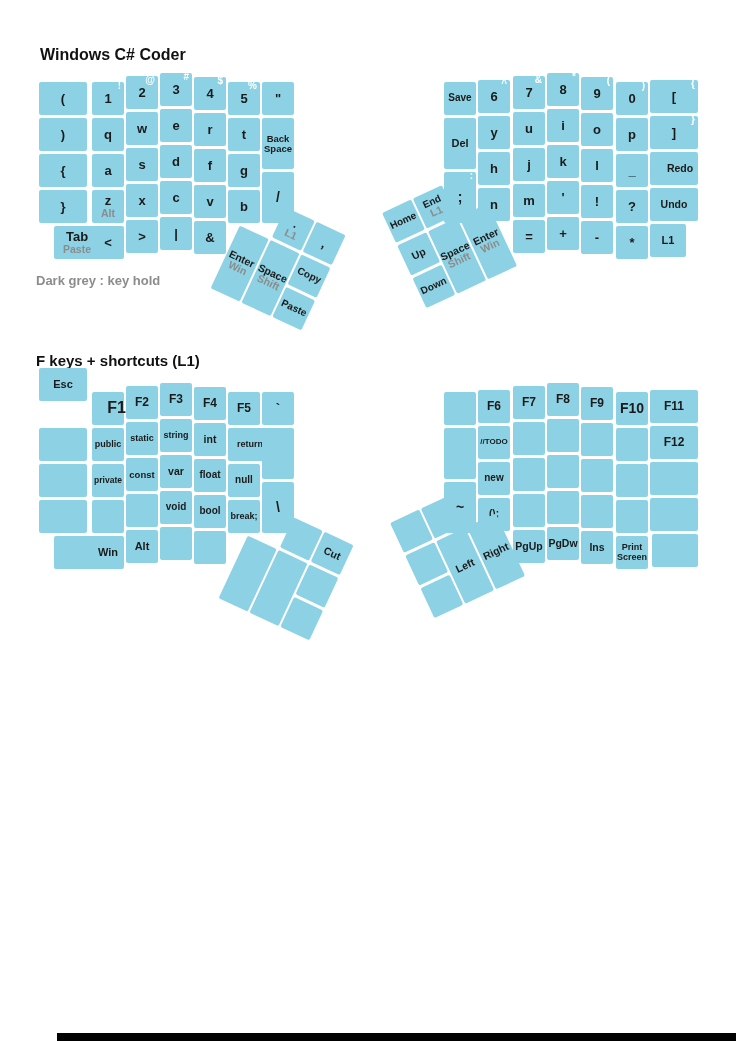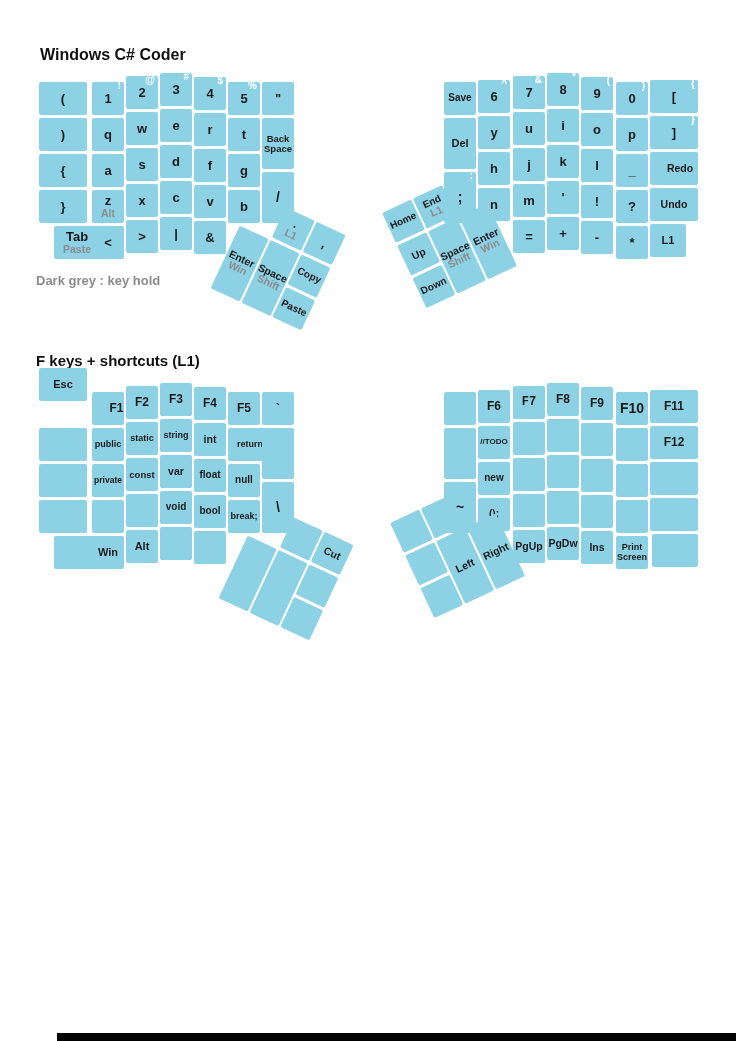--- a/index.html
+++ b/index.html
@@ -287,21 +287,21 @@
       </div>
       <div>
         <div class="key" style="left: 39px; top: 368px; width: 48px; height: 33px;">
           <span class="tap" style="font-size: 11px;">Esc</span>
         </div>
         <div class="key" style="left: 39px; top: 428px; width: 48px; height: 33px;"></div>
         <div class="key" style="left: 39px; top: 464px; width: 48px; height: 33px;"></div>
         <div class="key" style="left: 39px; top: 500px; width: 48px; height: 33px;"></div>
         <div class="key" style="left: 54px; top: 536px; width: 46px; height: 33px;"></div>
         <div class="key" style="left: 92px; top: 392px; width: 32px; height: 33px;">
-          <span class="tap" style="font-size: 12px; margin-left: 17px;">F1</span>
+          <span class="tap" style="font-size: 16px; margin-left: 17px;">F1</span>
         </div>
         <div class="key" style="left: 92px; top: 428px; width: 32px; height: 33px;">
           <span class="tap" style="font-size: 9px;">public</span>
         </div>
         <div class="key" style="left: 92px; top: 464px; width: 32px; height: 33px;">
           <span class="tap" style="font-size: 8.5px;">private</span>
         </div>
         <div class="key" style="left: 92px; top: 500px; width: 32px; height: 33px;"></div>
         <div class="key" style="left: 92px; top: 536px; width: 32px; height: 33px;">
           <span class="tap" style="font-size: 11px;">Win</span>
@@ -375,21 +375,21 @@
         <div class="key" style="left: 478px; top: 426px; width: 32px; height: 33px;">
           <span class="tap" style="font-size: 8px;">//TODO</span>
         </div>
         <div class="key" style="left: 478px; top: 462px; width: 32px; height: 33px;">
           <span class="tap" style="font-size: 10px;">new</span>
         </div>
         <div class="key" style="left: 478px; top: 498px; width: 32px; height: 33px;">
           <span class="tap" style="font-size: 10px;">();</span>
         </div>
         <div class="key" style="left: 513px; top: 386px; width: 32px; height: 33px;">
-          <span class="tap" style="font-size: 12px; font-family: Liberation Mono, monospace;">F7</span>
+          <span class="tap" style="font-size: 12px;">F7</span>
         </div>
         <div class="key" style="left: 513px; top: 422px; width: 32px; height: 33px;"></div>
         <div class="key" style="left: 513px; top: 458px; width: 32px; height: 33px;"></div>
         <div class="key" style="left: 513px; top: 494px; width: 32px; height: 33px;"></div>
         <div class="key" style="left: 513px; top: 530px; width: 32px; height: 33px;">
           <span class="tap" style="font-size: 10.5px;">PgUp</span>
         </div>
         <div class="key" style="left: 547px; top: 383px; width: 32px; height: 33px;">
           <span class="tap" style="font-size: 12px;">F8</span>
         </div>

